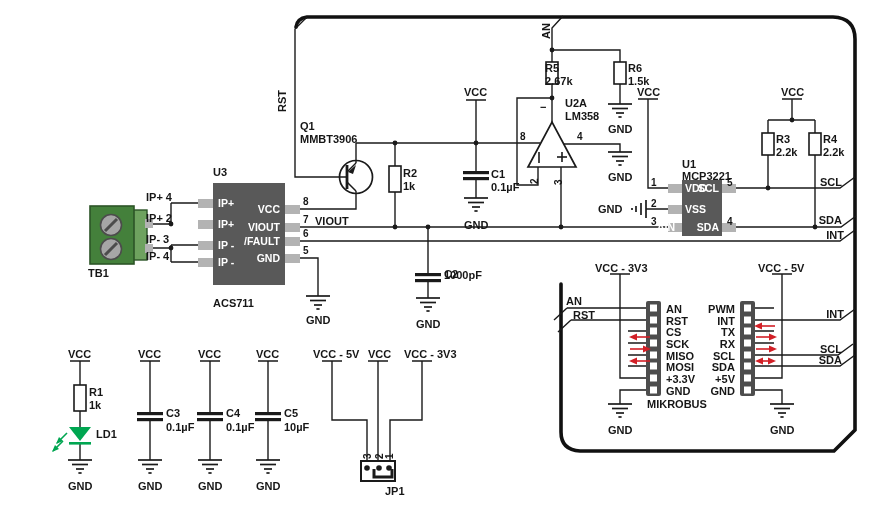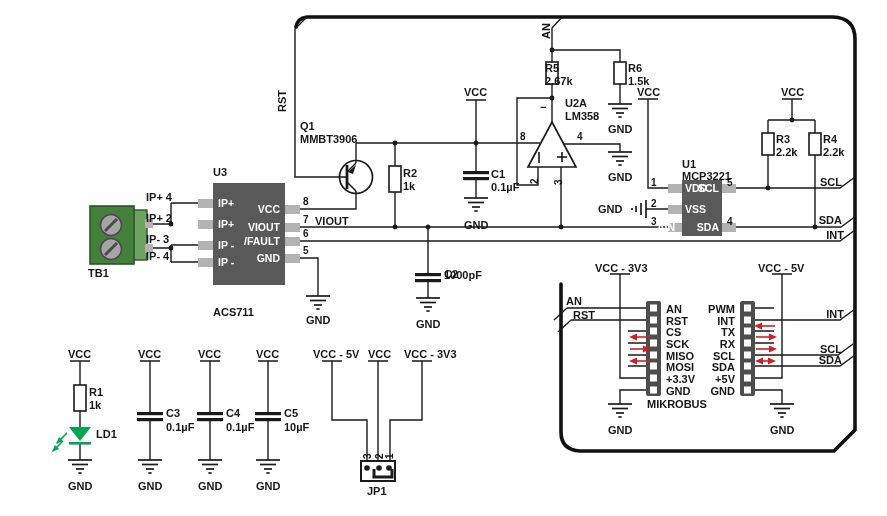--- a/index.html
+++ b/index.html
@@ -263,21 +263,21 @@
 <div class="L ra" style="left:812px;top:229px;width:32px">INT</div>
 <div class="L" style="left:566px;top:295px">AN</div>
 <div class="L" style="left:573px;top:309px">RST</div>
 <div class="L ra" style="left:812px;top:308px;width:32px">INT</div>
 <div class="L ra" style="left:810px;top:343px;width:32px">SCL</div>
 <div class="L ra" style="left:810px;top:354px;width:32px">SDA</div>
 <div class="L" style="left:315px;top:215px">VIOUT</div>
 
 <div class="L" style="left:88px;top:267px">TB1</div>
 <div class="L" style="left:213px;top:166px">U3</div>
-<div class="L" style="left:213px;top:306px">ACS711</div>
+<div class="L" style="left:213px;top:297px">ACS711</div>
 <div class="L" style="left:146px;top:191px">IP+ 4</div>
 <div class="L" style="left:146px;top:212px">IP+ 2</div>
 <div class="L" style="left:146px;top:233px">IP- 3</div>
 <div class="L" style="left:146px;top:250px">IP- 4</div>
 <div class="L W" style="left:218px;top:198px">IP+</div>
 <div class="L W" style="left:218px;top:219px">IP+</div>
 <div class="L W" style="left:218px;top:240px">IP -</div>
 <div class="L W" style="left:218px;top:257px">IP -</div>
 <div class="L W ra" style="left:240px;top:204px;width:40px">VCC</div>
 <div class="L W ra" style="left:240px;top:222px;width:40px">VIOUT</div>
@@ -376,14 +376,14 @@
 <div class="L" style="left:284px;top:407px">C5</div>
 <div class="L" style="left:284px;top:421px">10µF</div>
 <div class="L" style="left:256px;top:480px">GND</div>
 
 <div class="L" style="left:313px;top:348px">VCC - 5V</div>
 <div class="L" style="left:368px;top:348px">VCC</div>
 <div class="L" style="left:404px;top:348px">VCC - 3V3</div>
 <div class="L s10 v" style="left:362px;top:459px">3</div>
 <div class="L s10 v" style="left:374px;top:459px">2</div>
 <div class="L s10 v" style="left:384px;top:459px">1</div>
-<div class="L" style="left:367px;top:485px">JP1</div>
+<div class="L" style="left:385px;top:485px">JP1</div>
 </div>
 
 </body></html>

